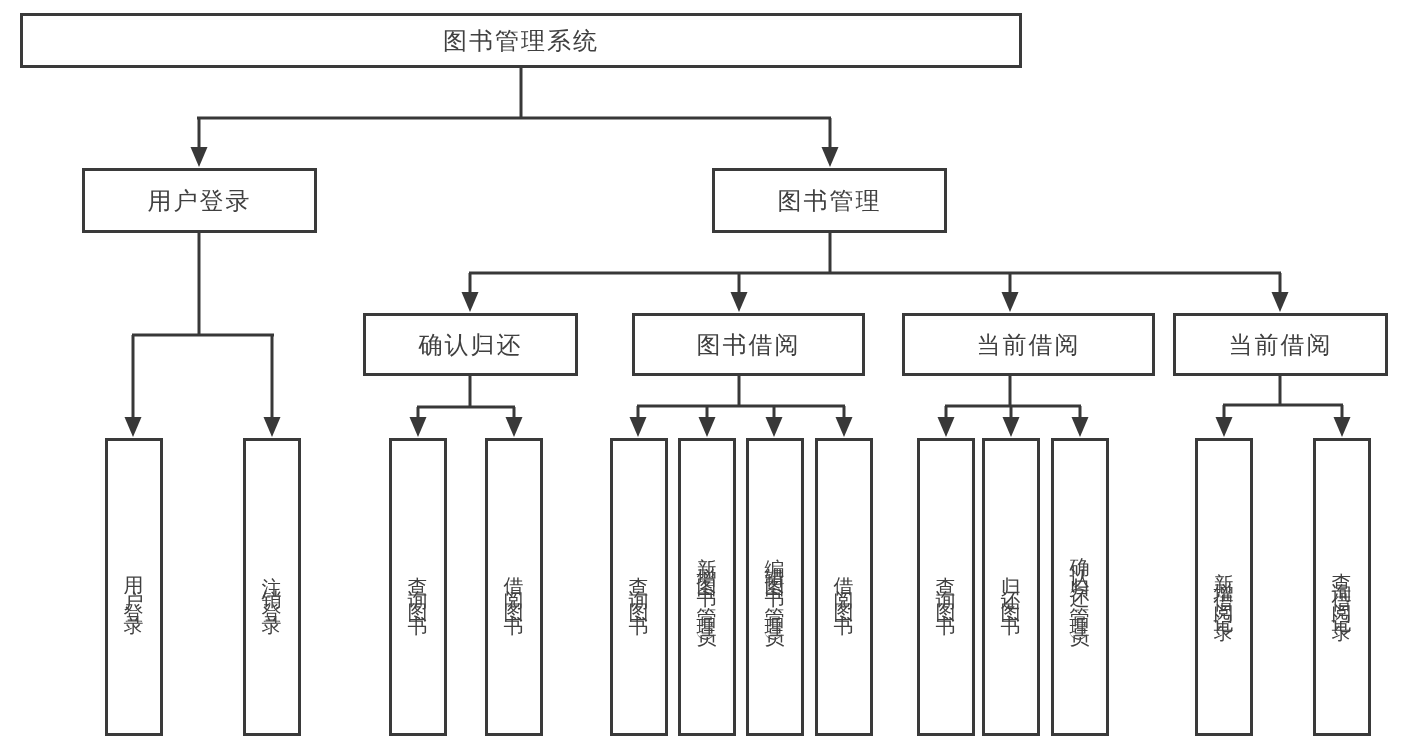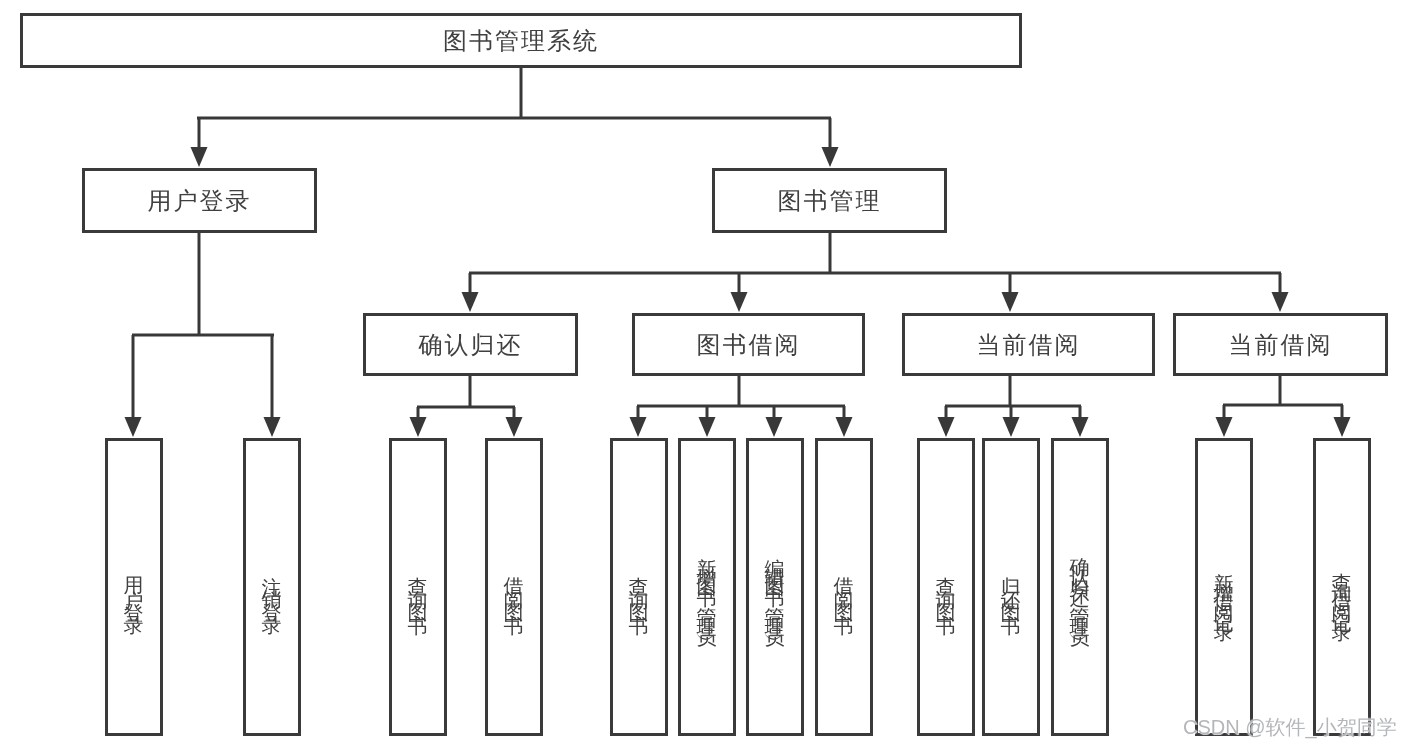--- a/index.html
+++ b/index.html
@@ -189,15 +189,14 @@
     <span class="vtext">确认归还（管理员）</span>
   </div>
 
   <div class="node leaf" style="left:1195px; top:438px; width:58px; height:298px;">
     <span class="vtext">新增借阅记录</span>
   </div>
   <div class="node leaf" style="left:1313px; top:438px; width:58px; height:298px;">
     <span class="vtext">查询借阅记录</span>
   </div>
 
-  <div class="watermark">CSDN @软件_小贺同学</div>
 
 </div>
 
 </body></html>

